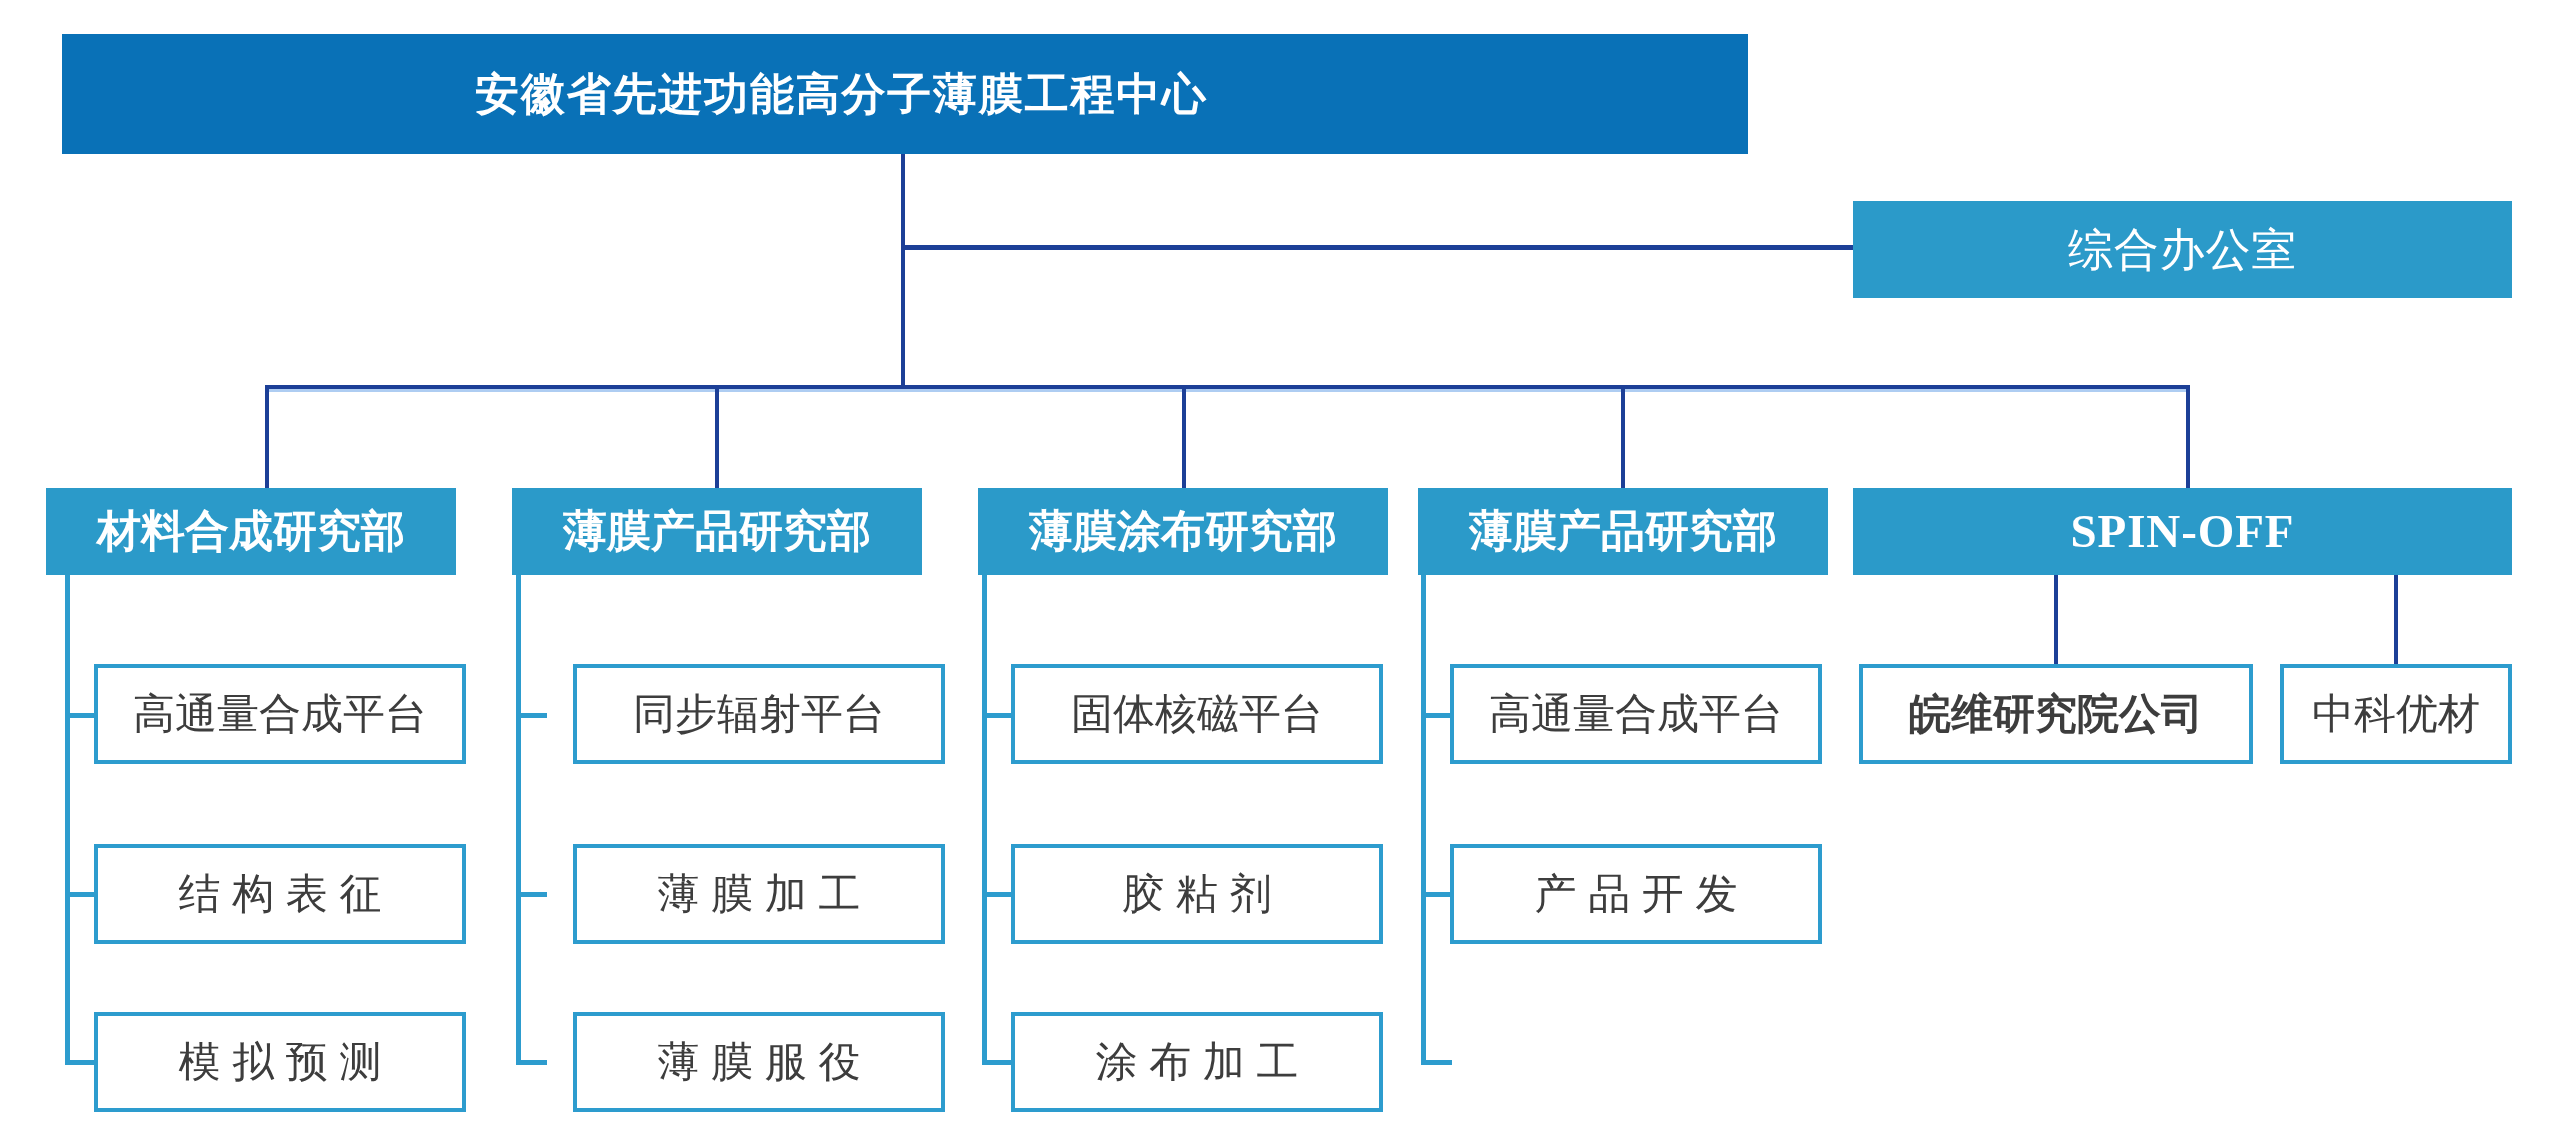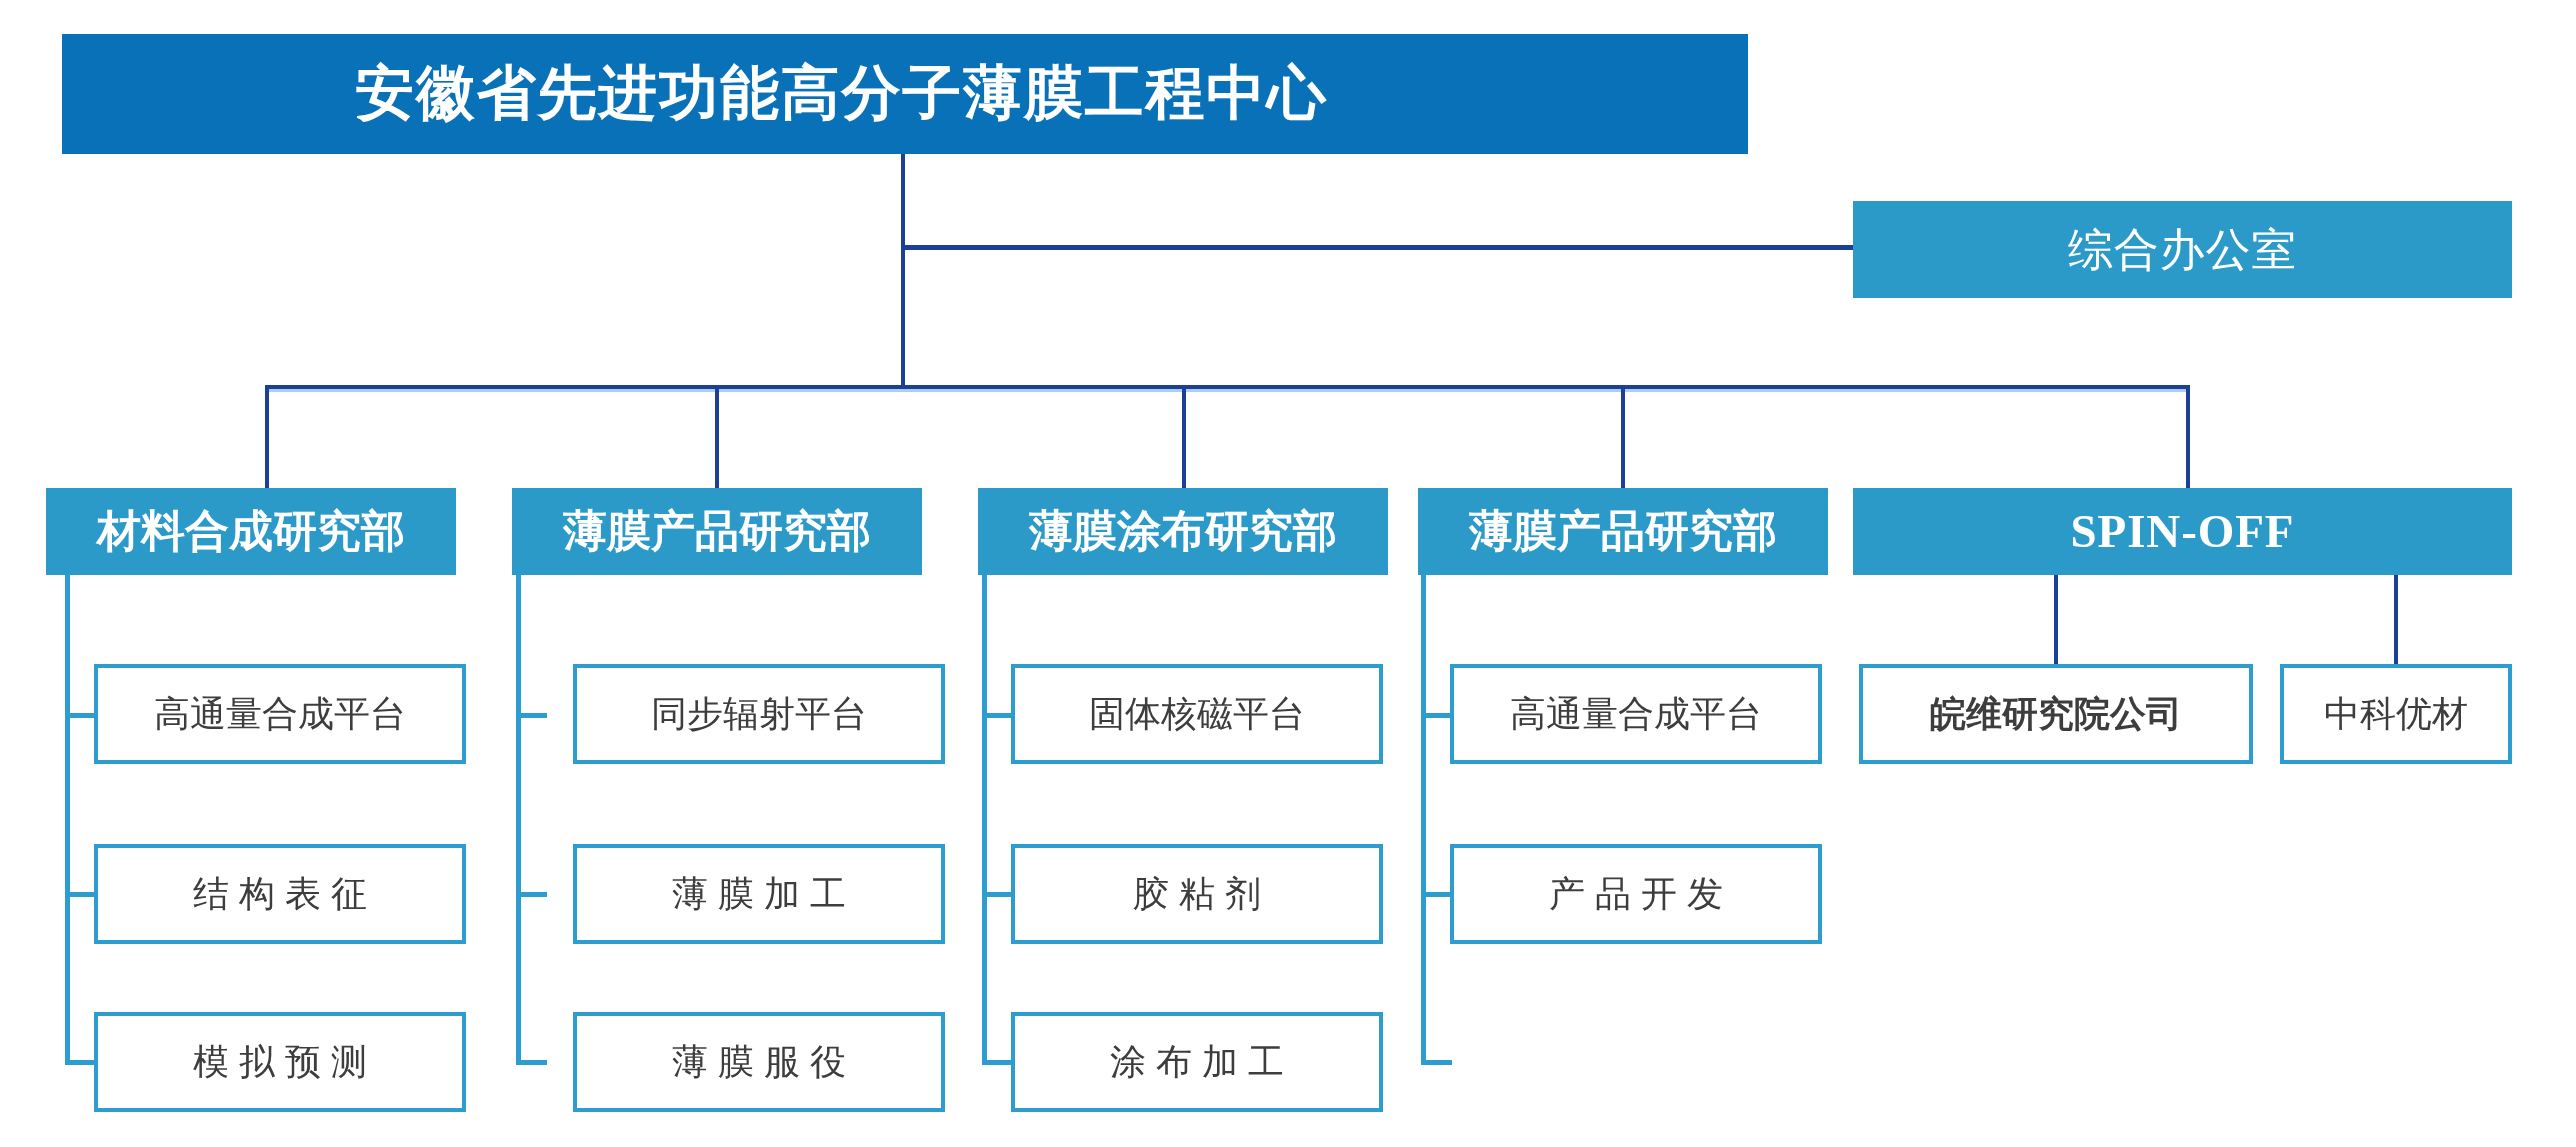--- a/index.html
+++ b/index.html
@@ -16,21 +16,21 @@
     box-sizing:border-box;
     text-align:center;
     line-height:1.15;
     white-space:pre;
   }
   
   .title-box{
     left:62px;top:34px;width:1686px;height:120px;
     background:var(--title-fill,#0971b7);
     color:var(--header-text,#ffffff);
-    font-size:59px;font-weight:bold;letter-spacing:1.8px;
+    font-size:44px;font-weight:bold;letter-spacing:1.8px;
     padding-right:127px;
   }
   .office-box{
     left:1853px;top:201px;width:659px;height:97px;
     background:var(--header-fill,#2b9ac9);
     color:var(--header-text,#ffffff);
     font-size:45px;font-weight:normal;letter-spacing:0.9px;
   }
   .dept-box{
     top:488px;height:87px;width:410px;
@@ -42,21 +42,21 @@
   .dept-1{left:512px;}
   .dept-2{left:978px;}
   .dept-3{left:1418px;}
   .dept-4{left:1853px;width:659px;font-family:"Liberation Serif", serif;font-size:47px;letter-spacing:0.9px;}
   
   .sub-box{
     width:372px;height:100px;
     background:#ffffff;
     border:4.5px solid var(--box-border,#2d9cce);
     color:var(--box-text,#3d3d3d);
-    font-size:36px;
+    font-size:42px;
   }
   .col-0{left:94px;} .col-1{left:545px;margin-left:28px;} .col-2{left:1011px;} .col-3{left:1450px;}
   .row-0{top:664px;} .row-1{top:844px;} .row-2{top:1012px;}
   .child-0{left:1859px;top:664px;width:394px;height:100px;font-weight:bold;}
   .child-1{left:2280px;top:664px;width:232px;height:100px;}
   
   .line{position:absolute;}
   .navy{background:var(--connector,#1c3f97);}
   .cyan{background:var(--box-border,#2d9cce);}
   .lightline{background:var(--connector-light,#aecdf2);}

